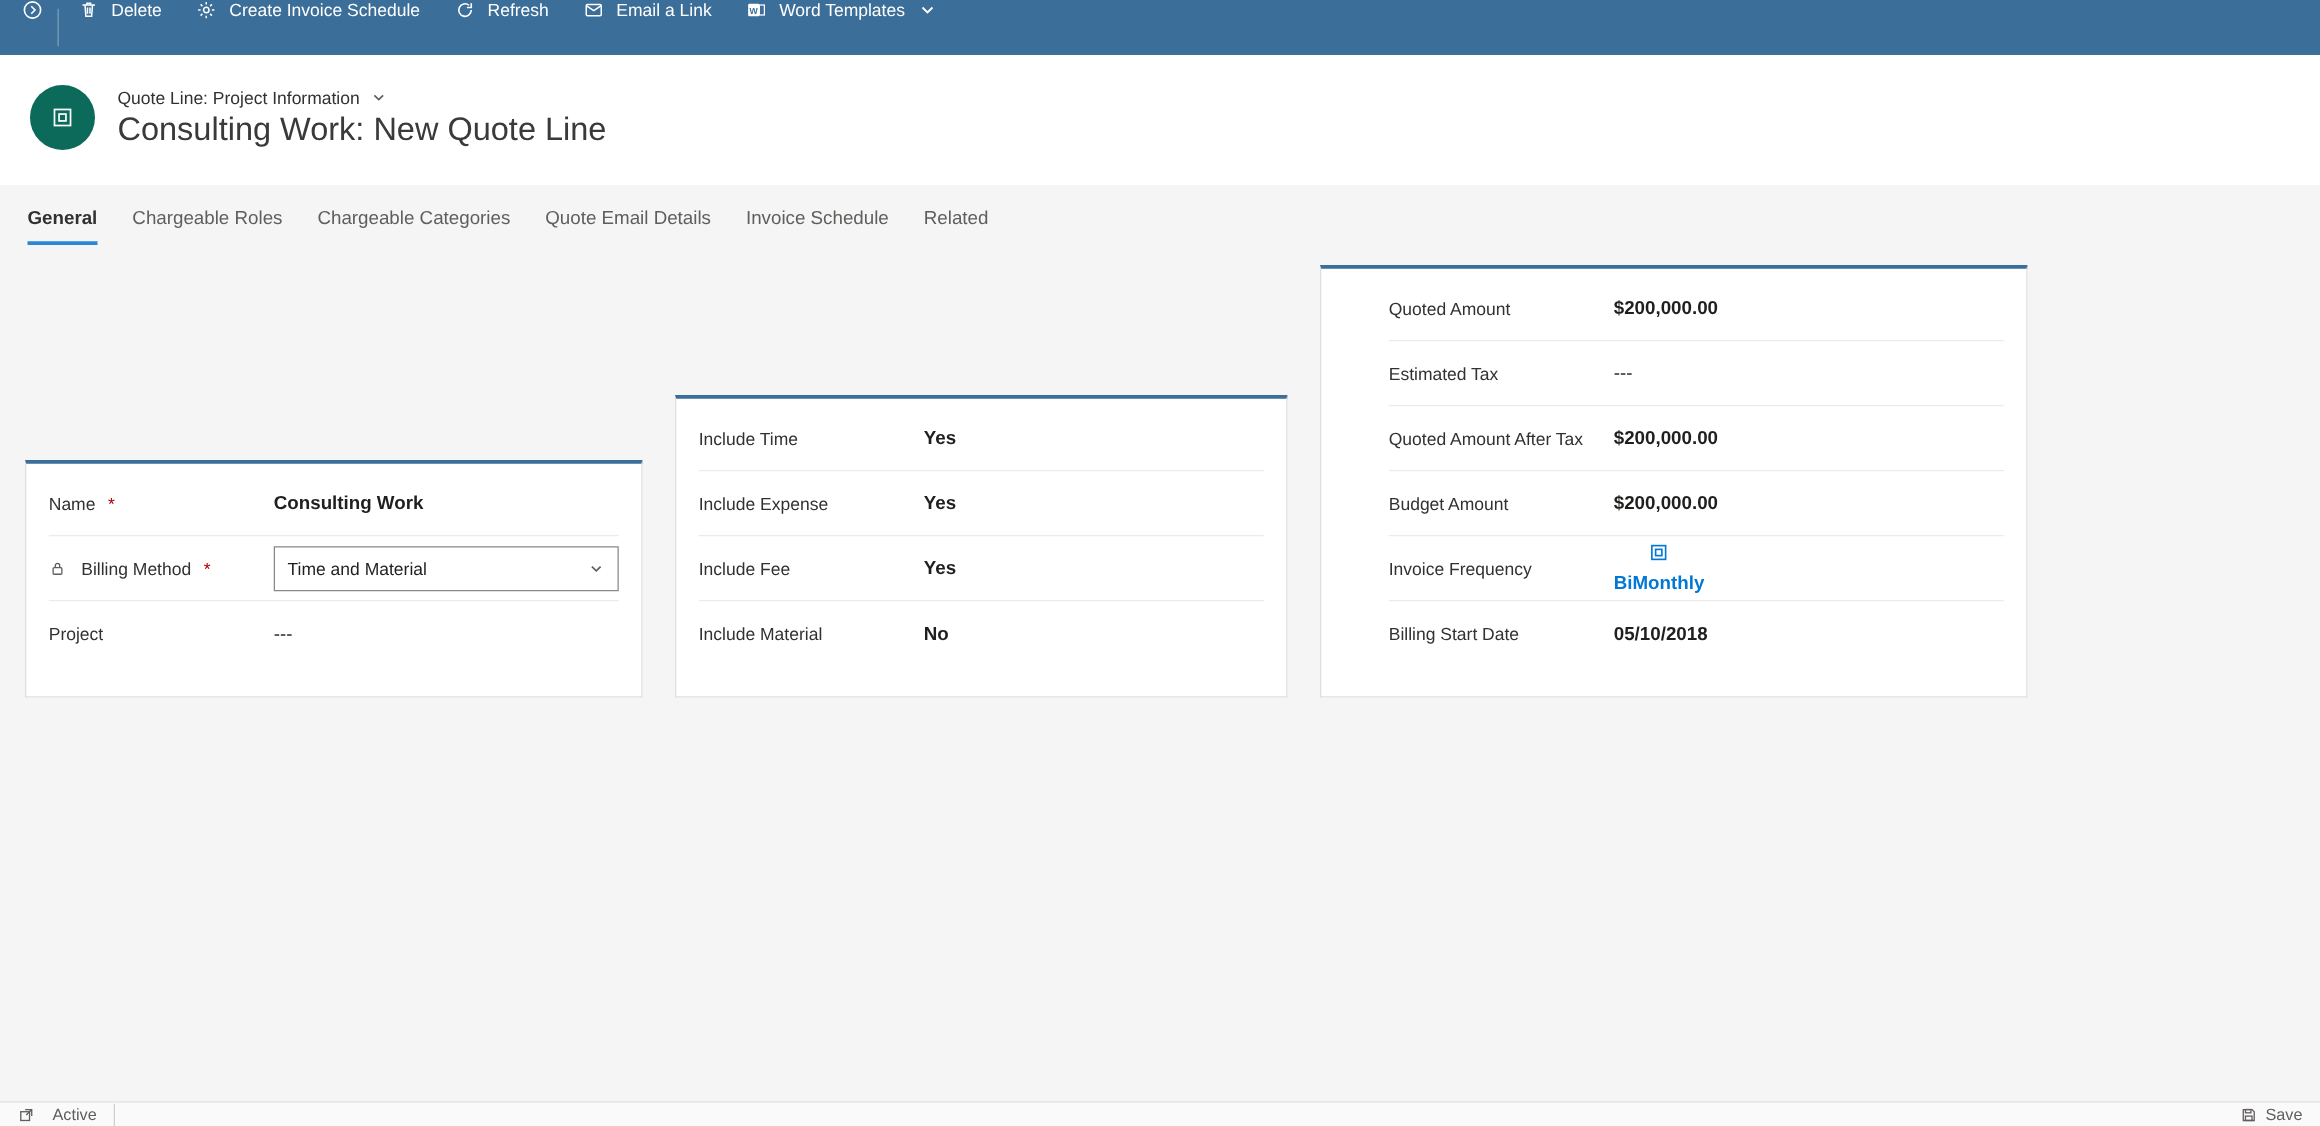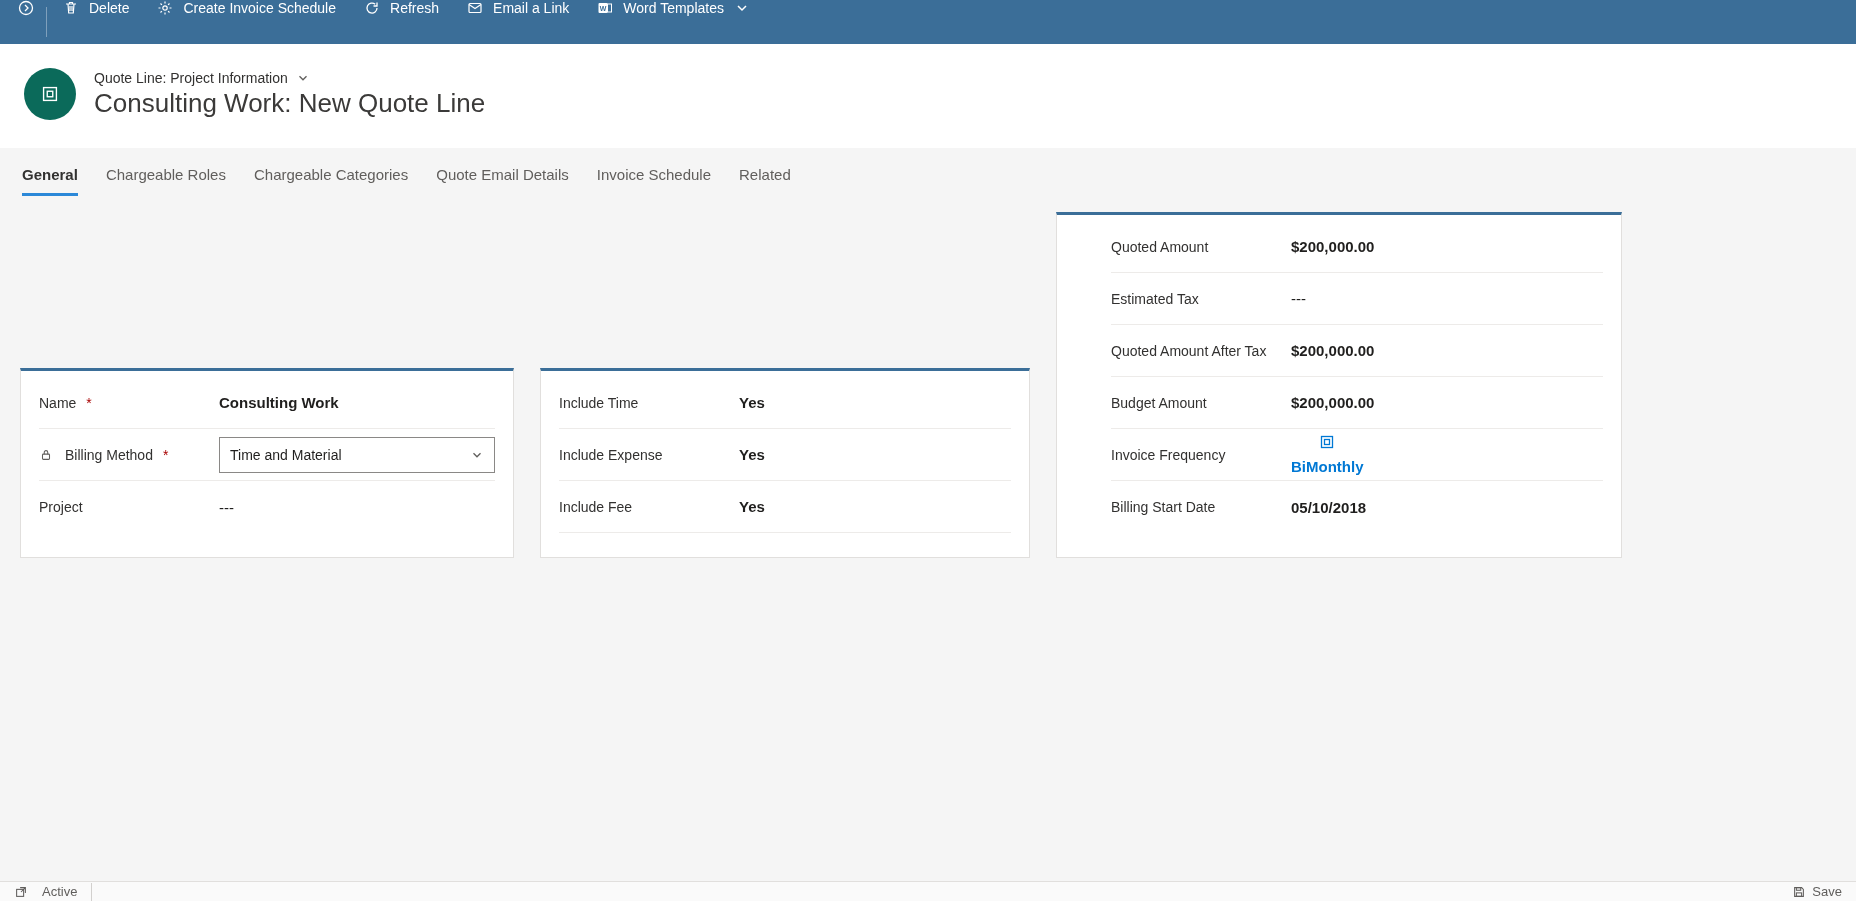--- a/index.html
+++ b/index.html
@@ -195,20 +195,26 @@
               <span>Include Expense</span>
             </div>
           <div class="fvalue">Yes</div>
         </div>
         <div class="frow">
           <div class="flabel">
               <span>Include Fee</span>
             </div>
           <div class="fvalue">Yes</div>
         </div>
+        <div class="frow last">
+          <div class="flabel">
+              <span>Include Material</span>
+            </div>
+          <div class="fvalue">No</div>
+        </div>
       </div>
     </div>
 
     <div class="card c3">
       <div class="card-inner">
         <div class="frow">
           <div class="flabel">
               <span>Quoted Amount</span>
             </div>
           <div class="fvalue">$200,000.00</div>

